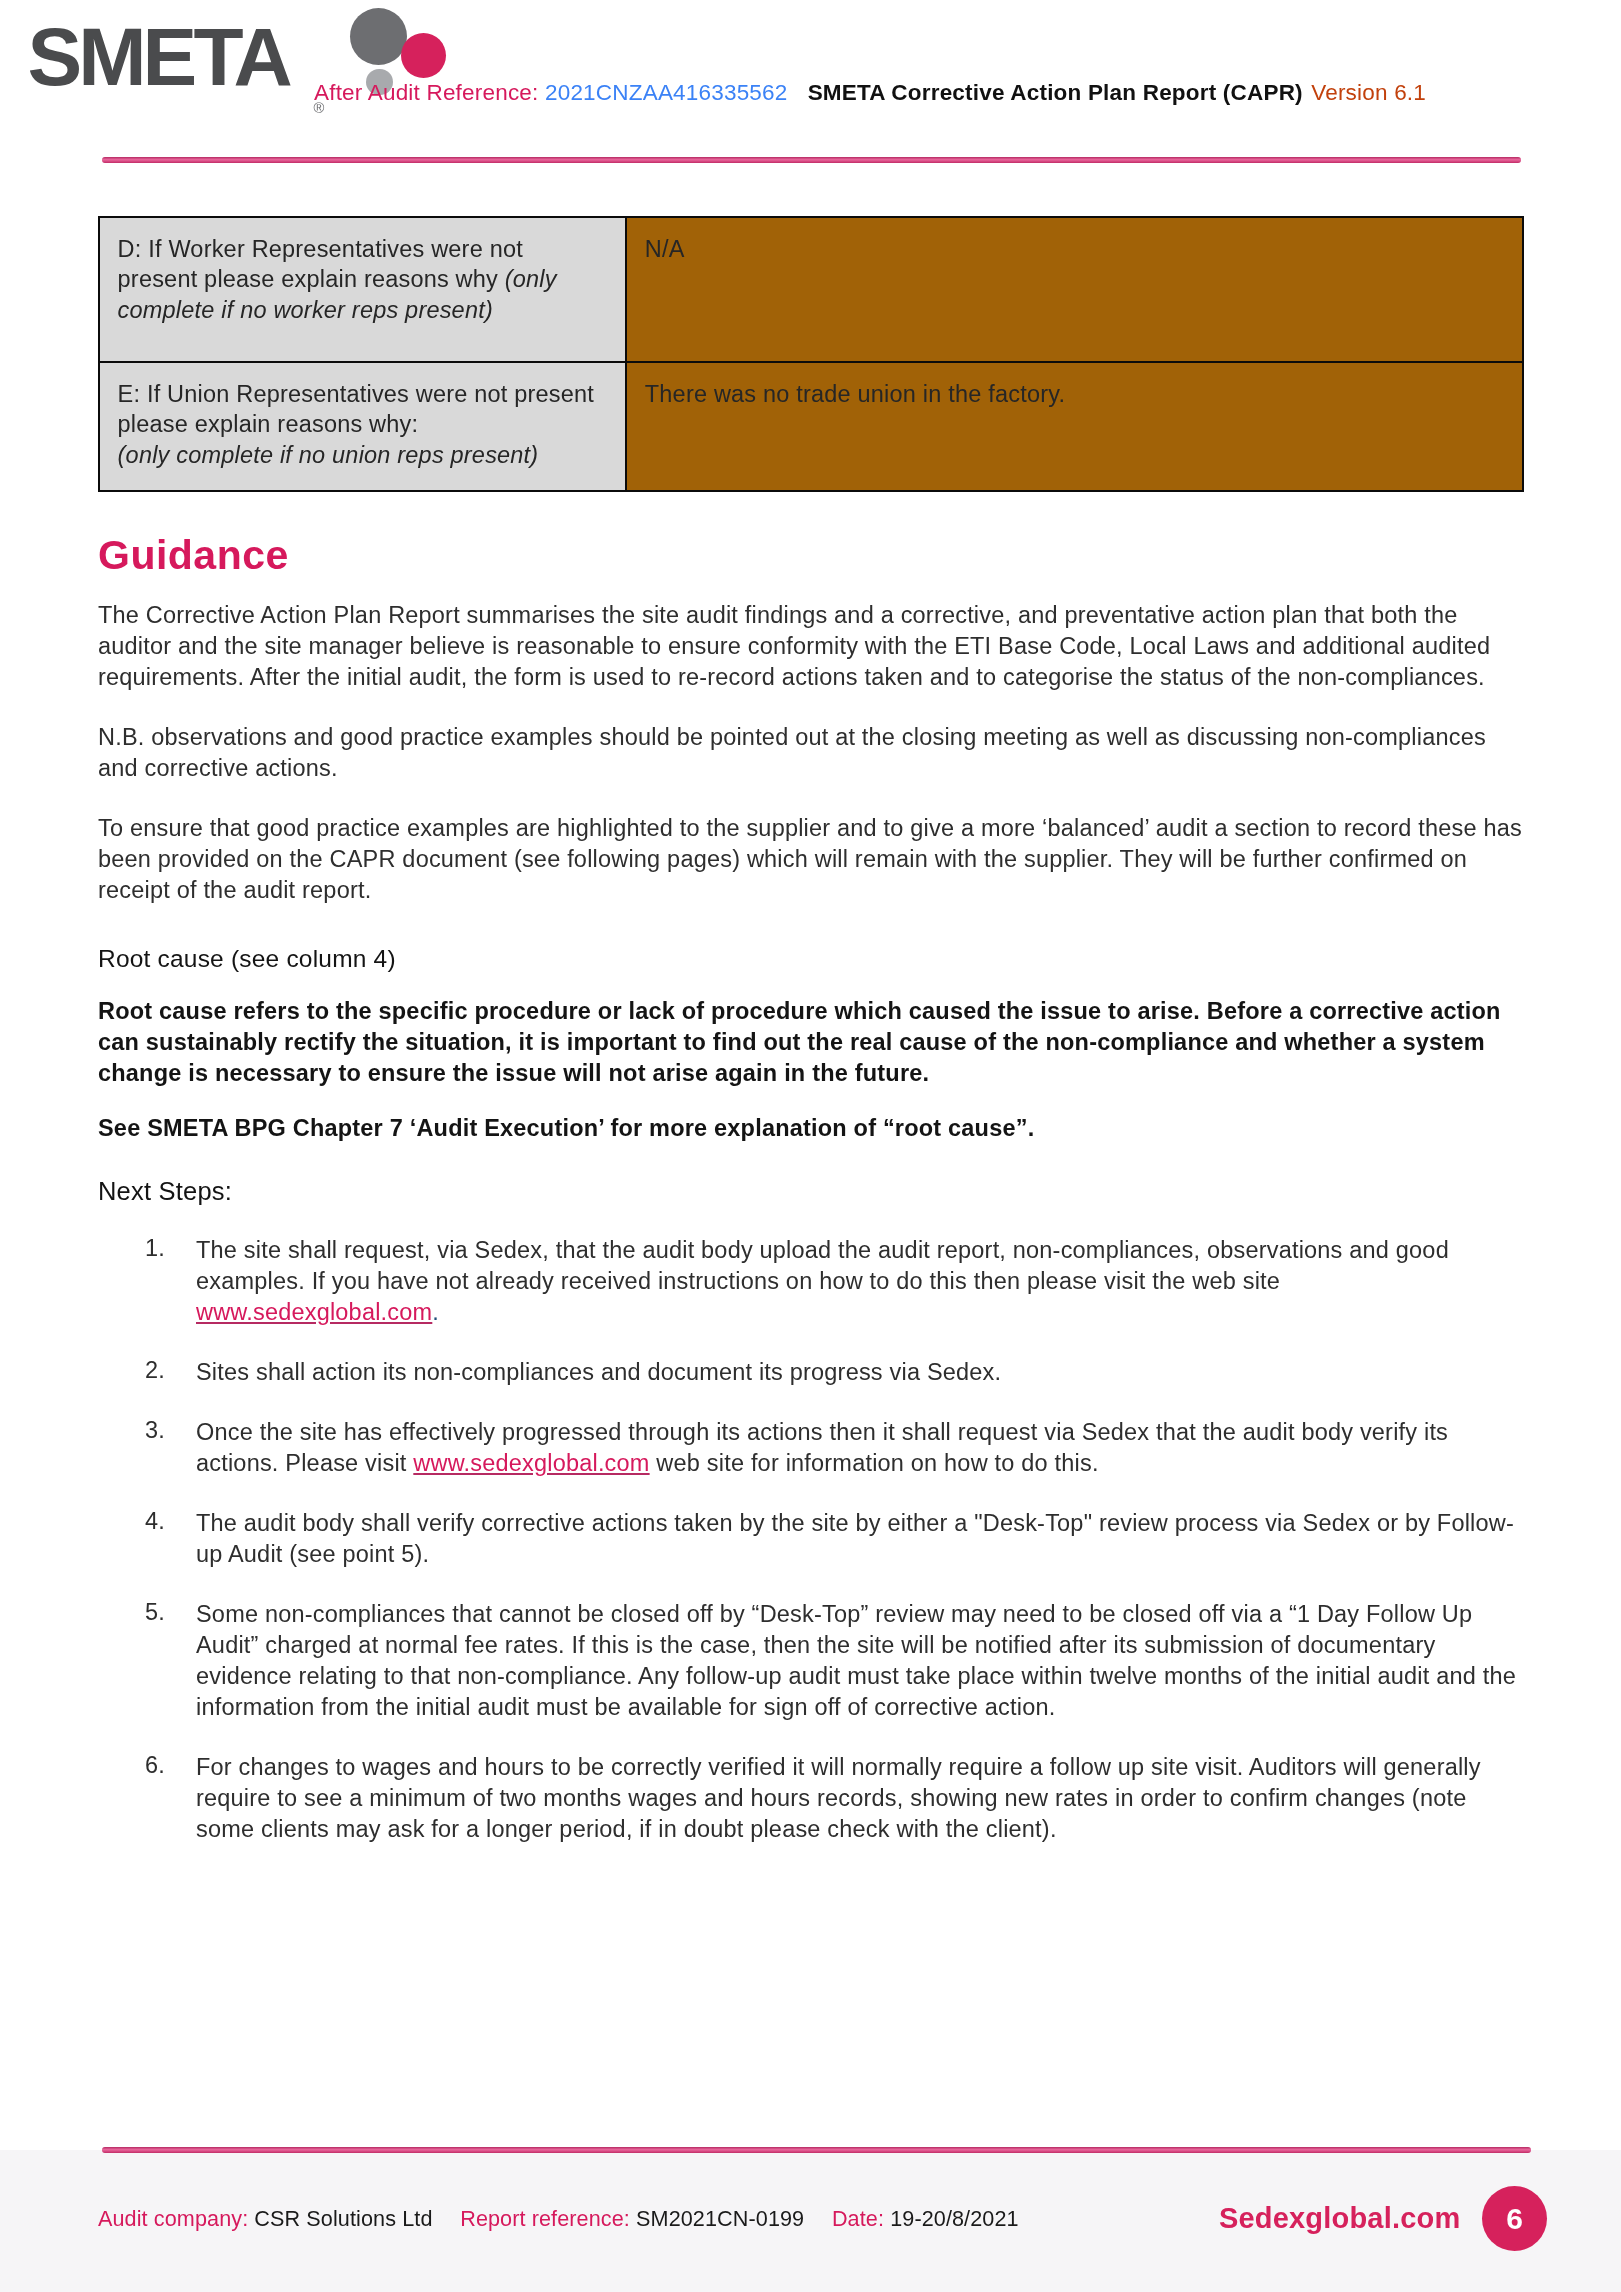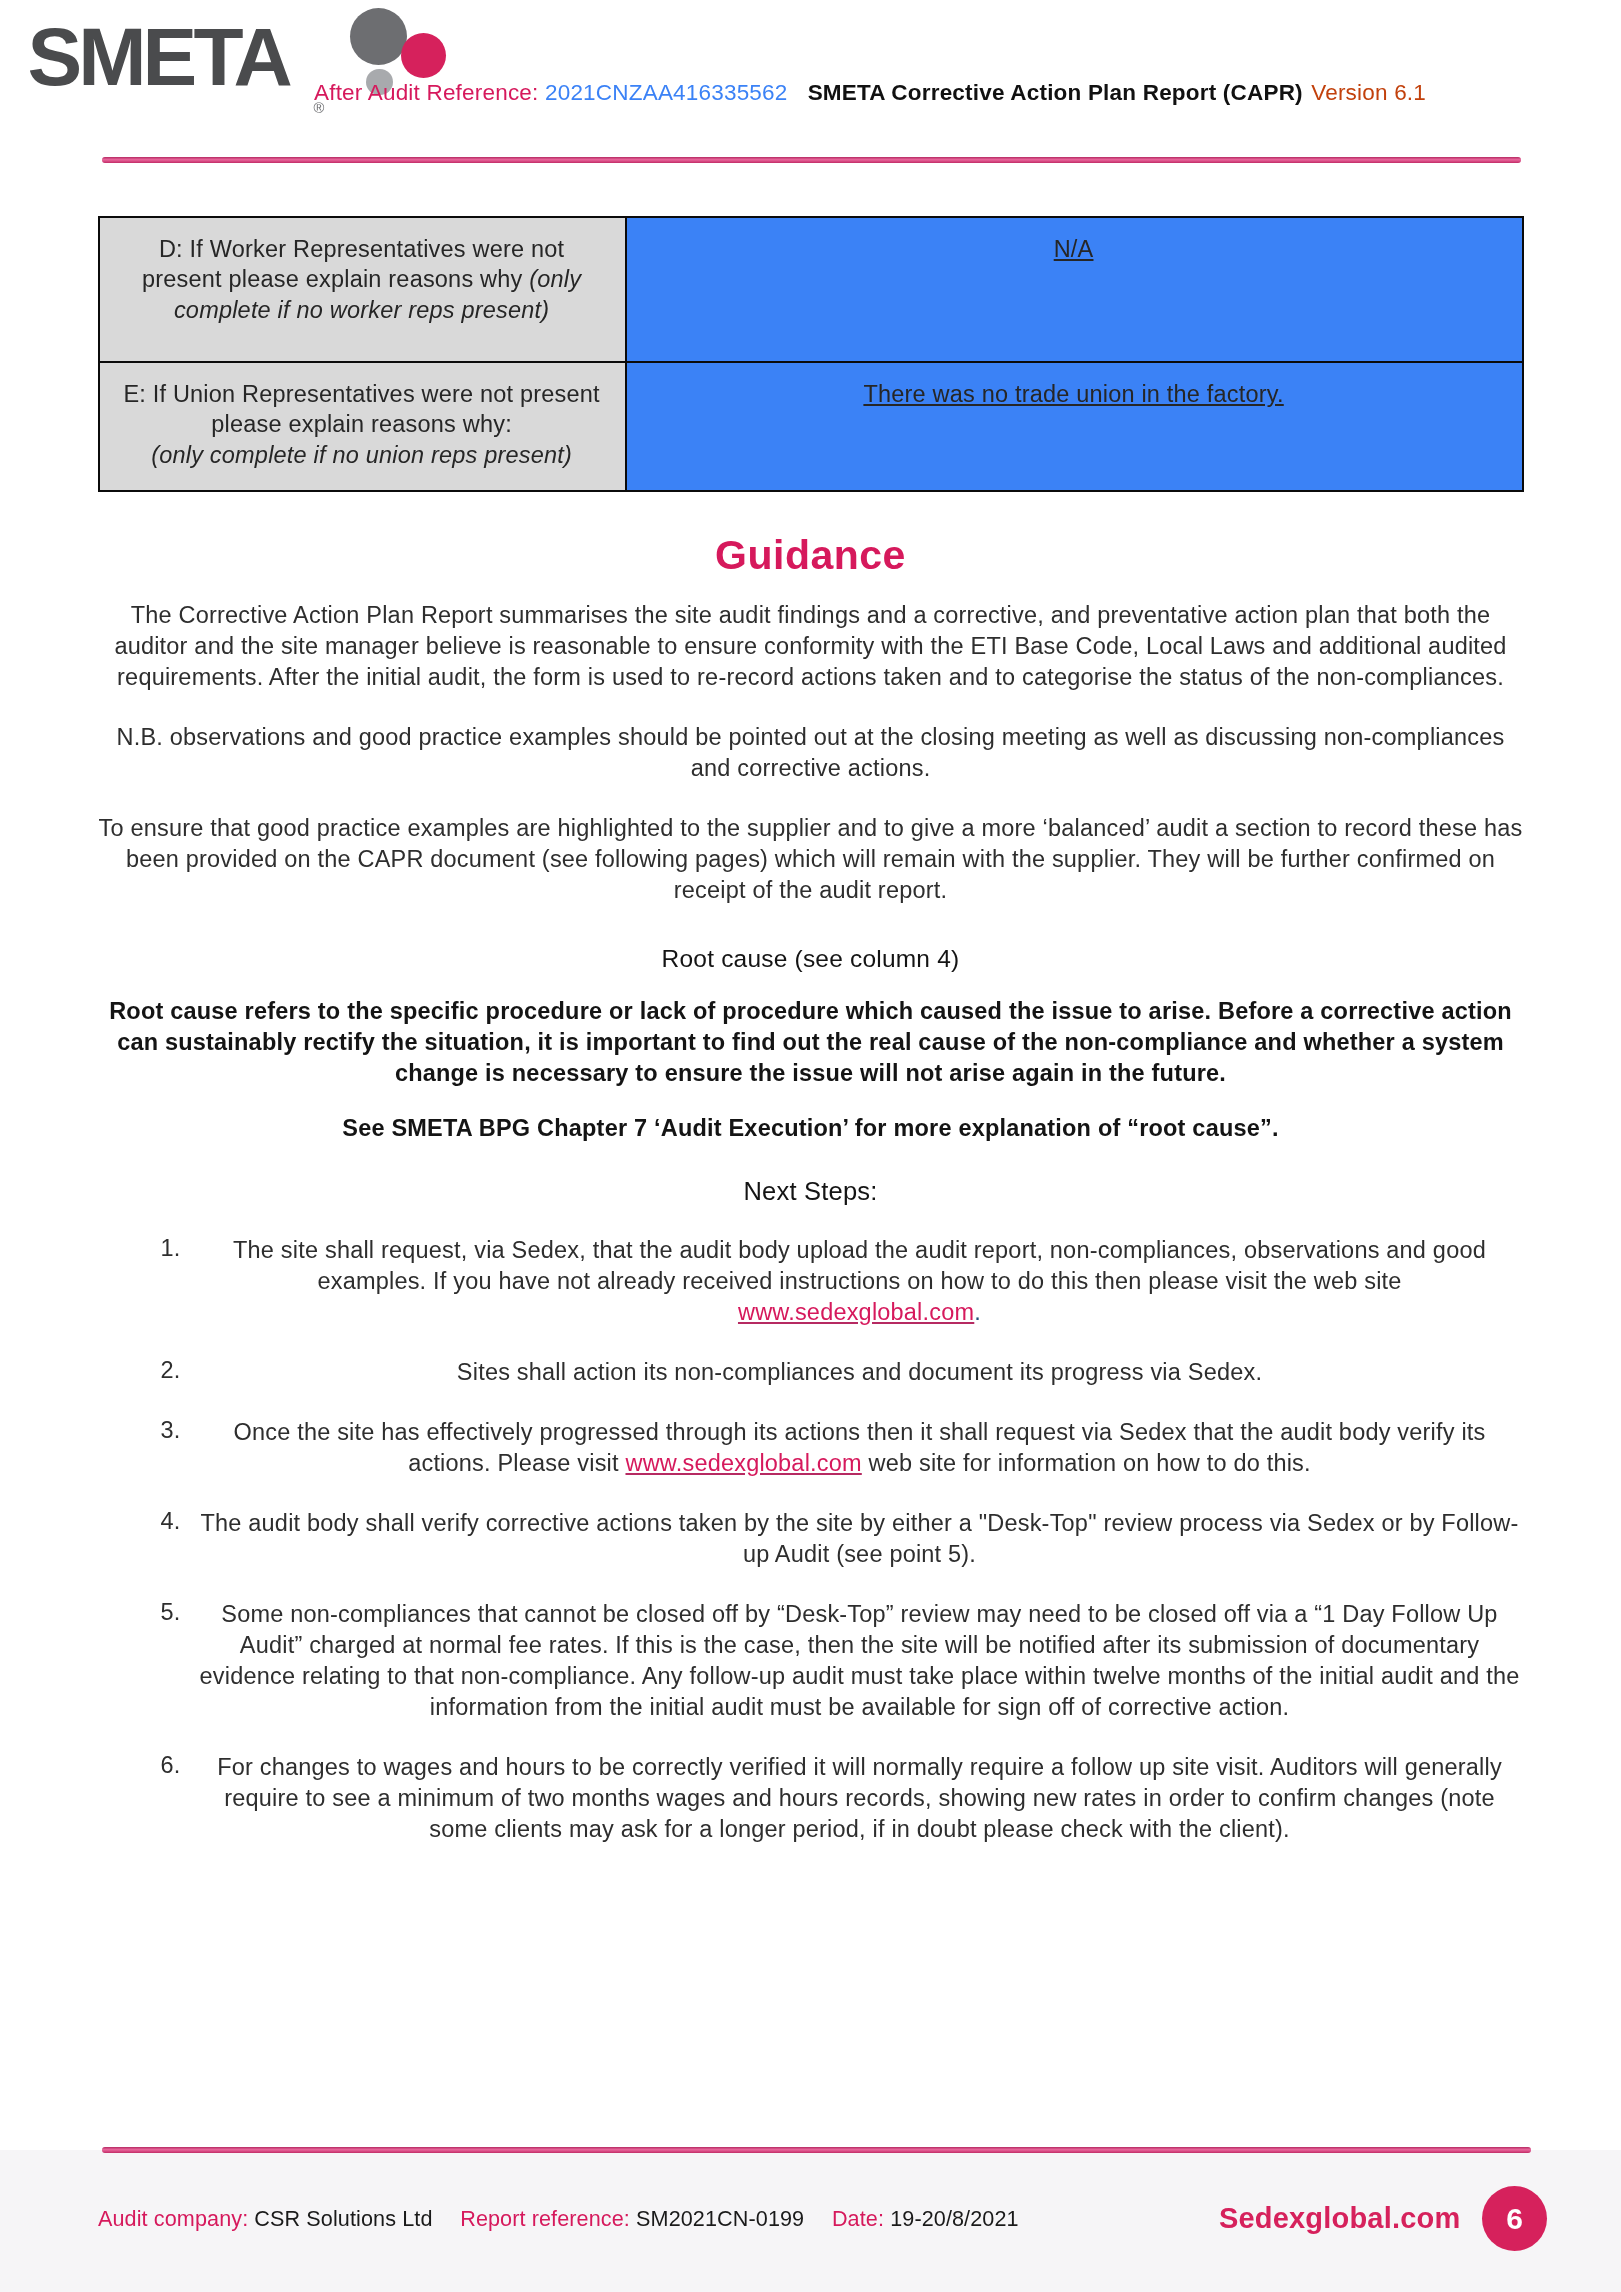--- a/index.html
+++ b/index.html
@@ -1,20 +1,20 @@
 <!DOCTYPE html>
 <html><head>
 <meta charset="utf-8">
 <style>
   html,body{margin:0;padding:0;}
   body{
     width:1621px;height:2293px;position:relative;background:#ffffff;
     font-family:"Liberation Sans", sans-serif;color:#2e2e2e;overflow:hidden;
   }
-  .content{position:absolute;top:0;left:0;right:0;text-align:center;}
+  .content{position:absolute;top:0;left:0;right:0;}
 
   
   .header{position:relative;height:169px;}
   .logo{position:absolute;left:27.4px;top:5.9px;width:421px;height:118px;}
   .logo-text{
     font-size:82px;font-weight:700;color:#4a4b4d;letter-spacing:-3.9px;
     position:absolute;left:0;top:9.8px;line-height:1;
   }
   .logo-reg{position:absolute;left:286px;top:94px;font-size:14.7px;color:#6d6e71;}
   .logo-circle{position:absolute;border-radius:50%;}
@@ -38,21 +38,21 @@
   
   .reps-table{
     margin:47px 97px 0 98px;border-collapse:collapse;width:1426px;
     border:2.9px solid #0b0b0b;table-layout:fixed;
   }
   .reps-table td{
     border:2.9px solid #0b0b0b;vertical-align:top;
     font-size:23.5px;line-height:1.3;letter-spacing:0.2px;color:#262626;
   }
   td.cell-label{width:488px;background:#d9d9d9;padding:15.7px 19.6px 13.7px 17.6px;}
-  td.cell-value{background:#3b82f6;padding:15.7px 19.6px 13.7px 17.6px;text-decoration:underline;}
+  td.cell-value{background:#a16207;padding:15.7px 19.6px 13.7px 17.6px;}
   .row-d{height:145px;}
   .row-e{height:129px;}
   .italic{font-style:italic;}
   .italic-block{font-style:italic;display:block;}
 
   
   .guidance{margin:0 98px;}
   .guidance-title{
     color:#d6195c;font-size:41px;font-weight:700;letter-spacing:0.5px;
     margin:43px 0 23.5px 0;line-height:1;

